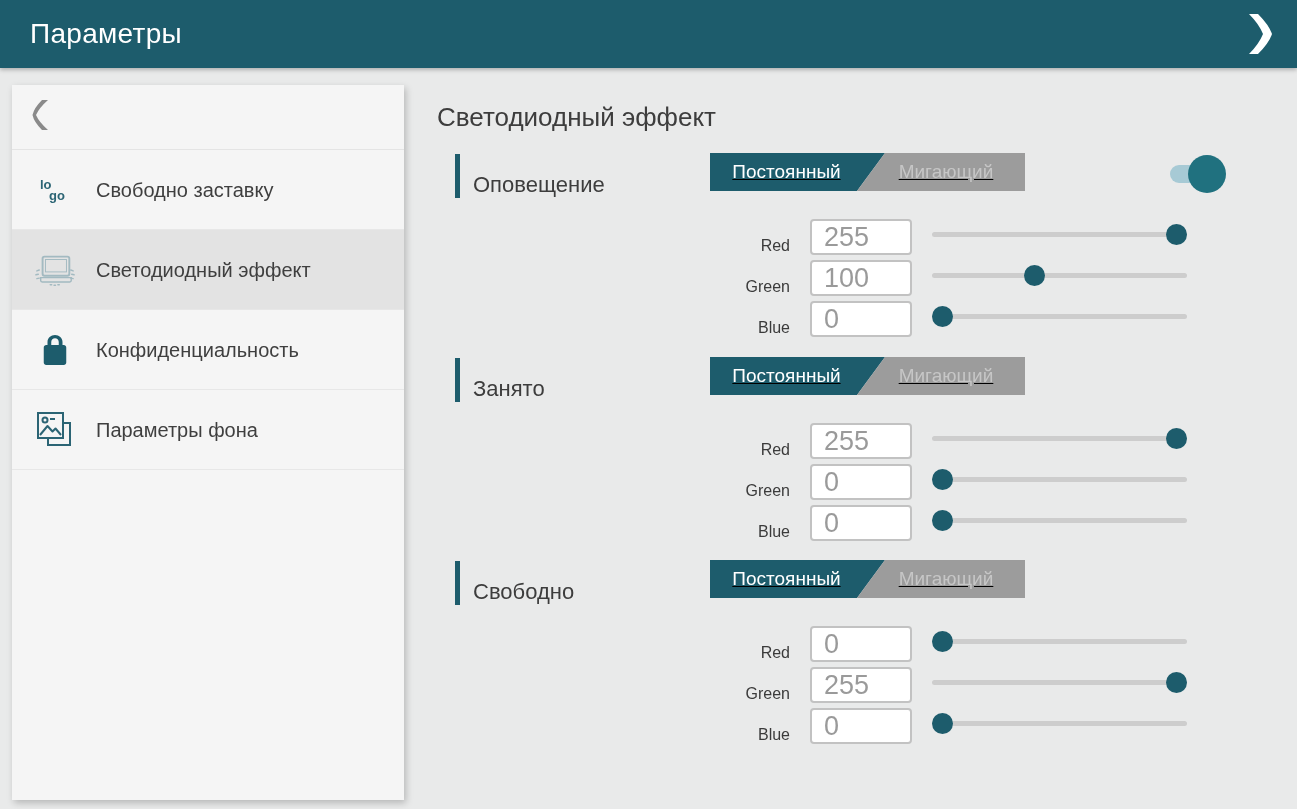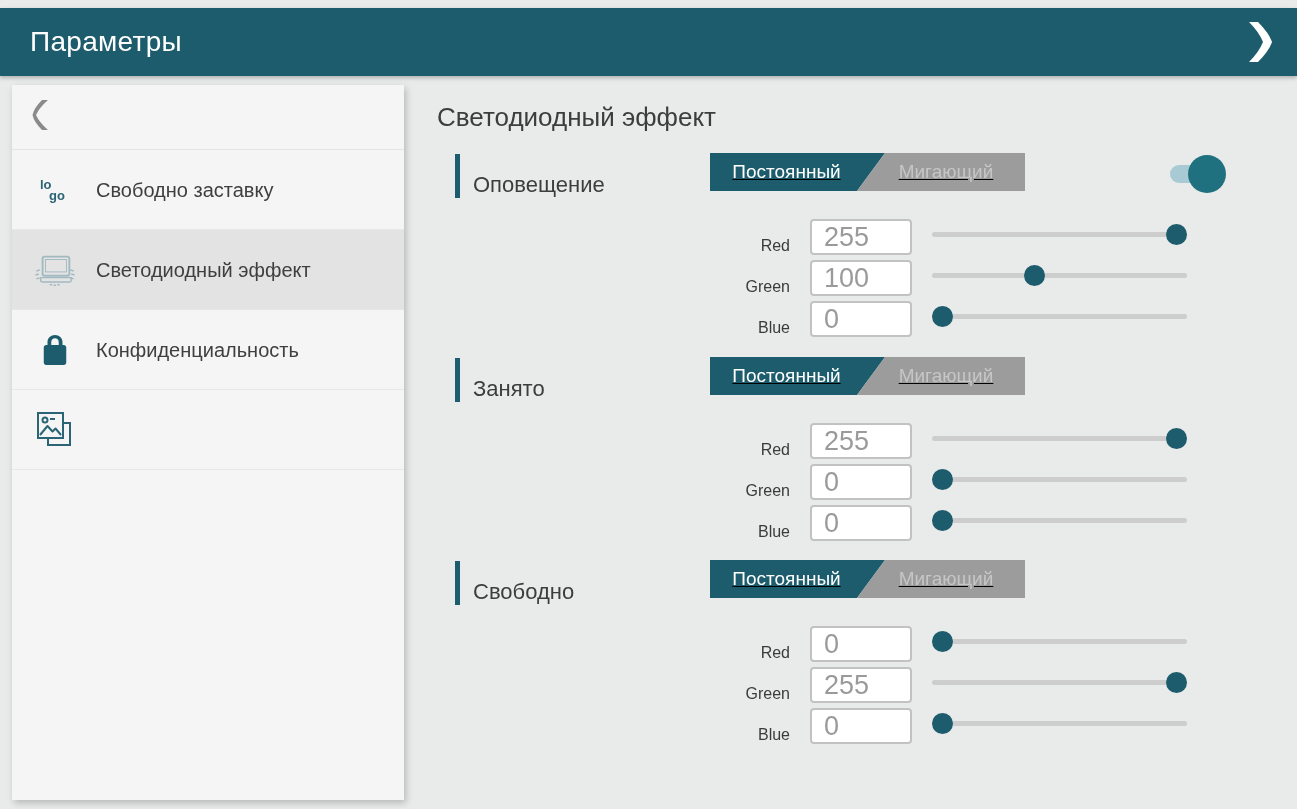--- a/index.html
+++ b/index.html
@@ -4,21 +4,21 @@
 <style>
   html,body{margin:0;padding:0;}
   body{
     width:1297px;height:809px;overflow:hidden;position:relative;
     background:#e9eaea;
     font-family:"Liberation Sans", sans-serif;
     -webkit-font-smoothing:antialiased;
   }
   
   .app-header{
-    position:absolute;left:0;top:8px;width:1297px;height:68px;
+    position:absolute;left:0;top:0;width:1297px;height:68px;
     background:#1d5c6c;display:flex;align-items:center;
     box-shadow:0 2px 4px rgba(0,0,0,.25);z-index:5;
   }
   .app-title{color:#fff;font-size:28px;font-weight:400;margin-left:30px;letter-spacing:.3px;}
   .hdr-chevron{position:absolute;right:22px;top:12px;width:30px;height:44px;cursor:pointer;}
   
   .sidebar{
     position:absolute;left:12px;top:85px;width:392px;height:715px;
     background:#f5f5f5;
     box-shadow:2px 3px 7px rgba(0,0,0,.22);
@@ -147,20 +147,21 @@
   <div class="side-item">
     <span class="side-icon">
       <svg width="40" height="40" viewBox="0 0 40 40" fill="none" stroke="#2b6474" stroke-width="2">
         <rect x="13" y="13" width="22" height="22"></rect>
         <rect x="3" y="3" width="25" height="25" fill="#f5f5f5"></rect>
         <circle cx="10" cy="10" r="2.5"></circle>
         <line x1="15" y1="9" x2="20" y2="9"></line>
         <path d="M5 25 L12.5 16 L17.5 21.5 L20.5 18.5 L26 25" stroke-linejoin="round"></path>
       </svg>
     </span>
+    <span class="side-label">Параметры фона</span>
   </div>
 
 </div>
 
 <div class="main">
   <h1 class="main-title">Светодиодный эффект</h1>
 
   <div class="section sec1">
     <div class="section-header">
       <div class="section-bar"></div>

